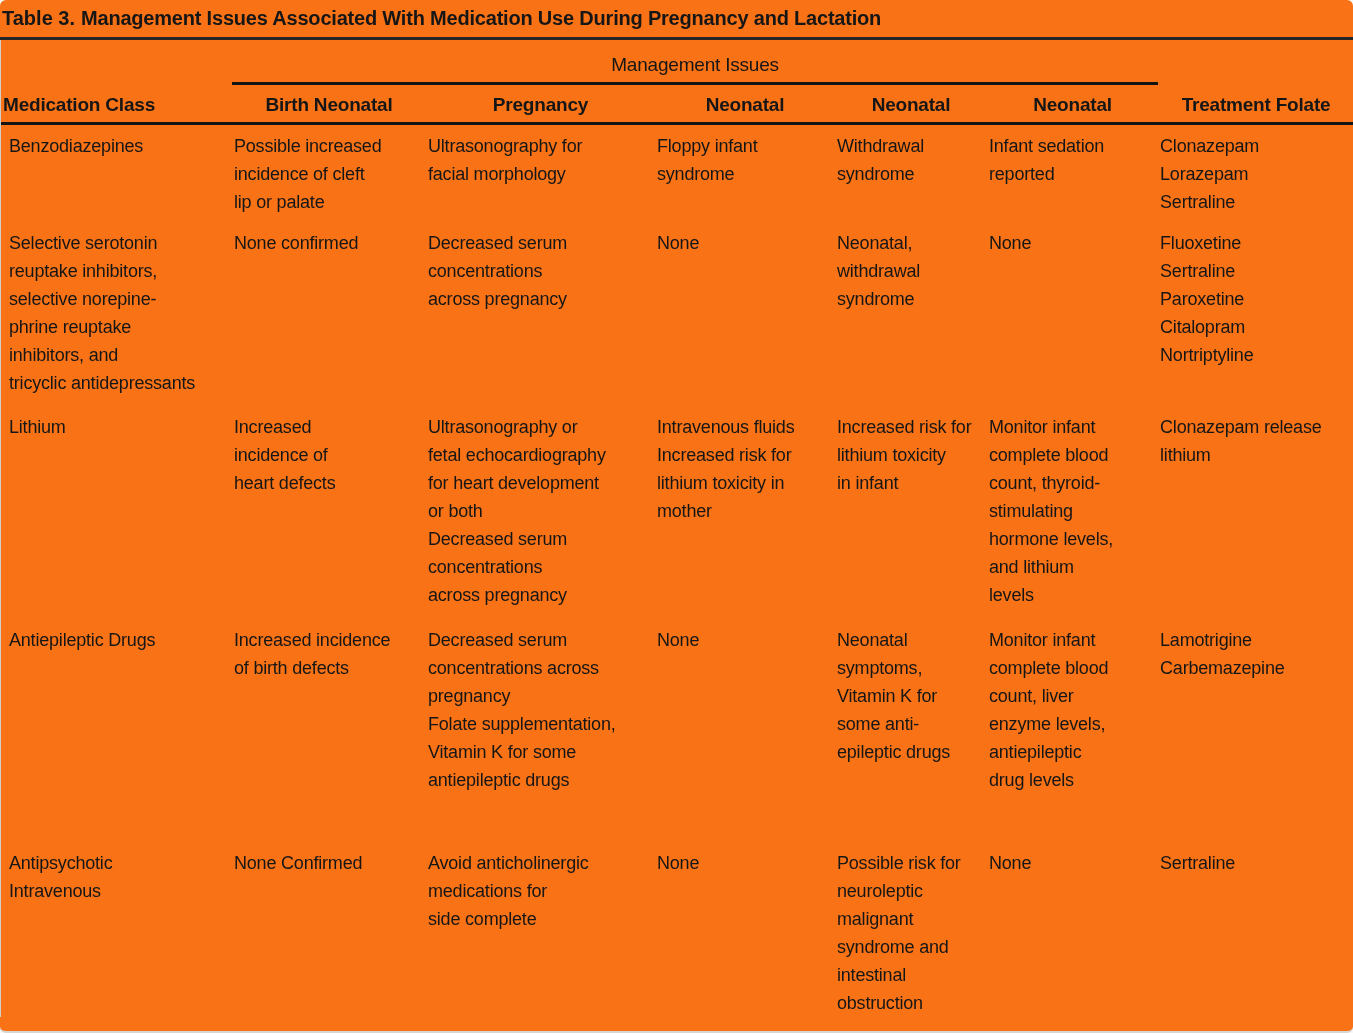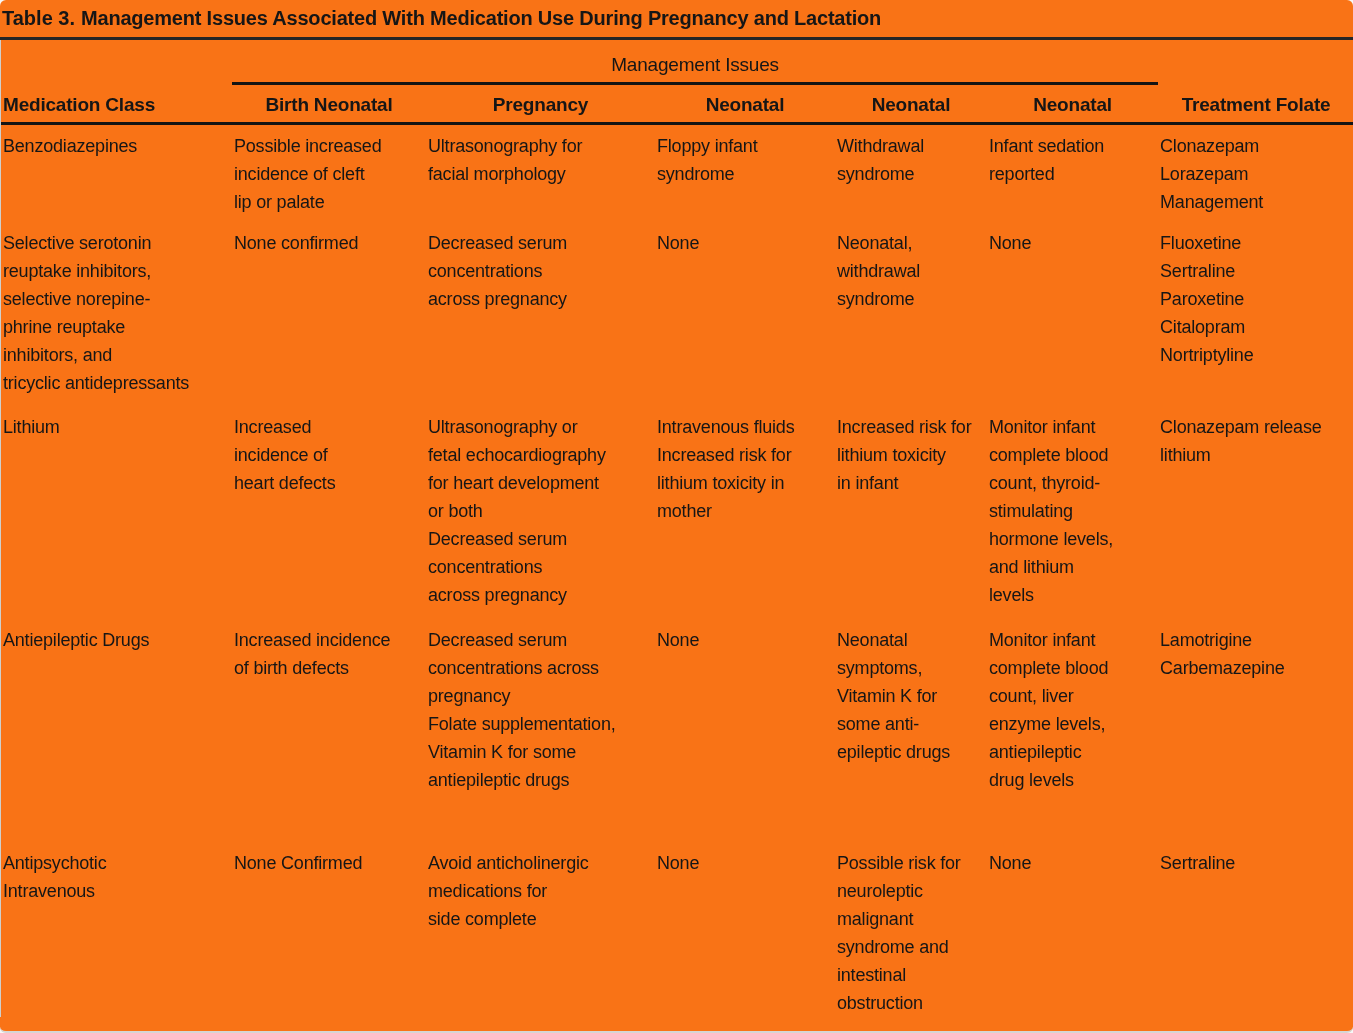--- a/index.html
+++ b/index.html
@@ -76,21 +76,21 @@
   
   tbody td {
     vertical-align: top;
     white-space: pre-line;
     font-size: 18px;
     line-height: 28px;
     padding: 7px 6px 0 2px;
     letter-spacing: -0.2px;
   }
   tbody td.class-col {
-    padding-left: 2px;
+    padding-left: 8px;
   }
   tr.r0 { height: 98px; }
   tr.r1 { height: 184px; }
   tr.r2 { height: 213px; }
   tr.r3 { height: 223px; }
   tr.r4 { height: 170px; }
 </style>
 </head>
 <body>
 
@@ -138,21 +138,21 @@
           <td>Ultrasonography for
 facial morphology</td>
           <td>Floppy infant
 syndrome</td>
           <td>Withdrawal
 syndrome</td>
           <td>Infant sedation
 reported</td>
           <td>Clonazepam
 Lorazepam
-Management</td>
+Sertraline</td>
         </tr>
         <tr class="r1">
           <td class="class-col">Selective serotonin
 reuptake inhibitors,
 selective norepine-
 phrine reuptake
 inhibitors, and
 tricyclic antidepressants</td>
           <td>None confirmed</td>
           <td>Decreased serum

